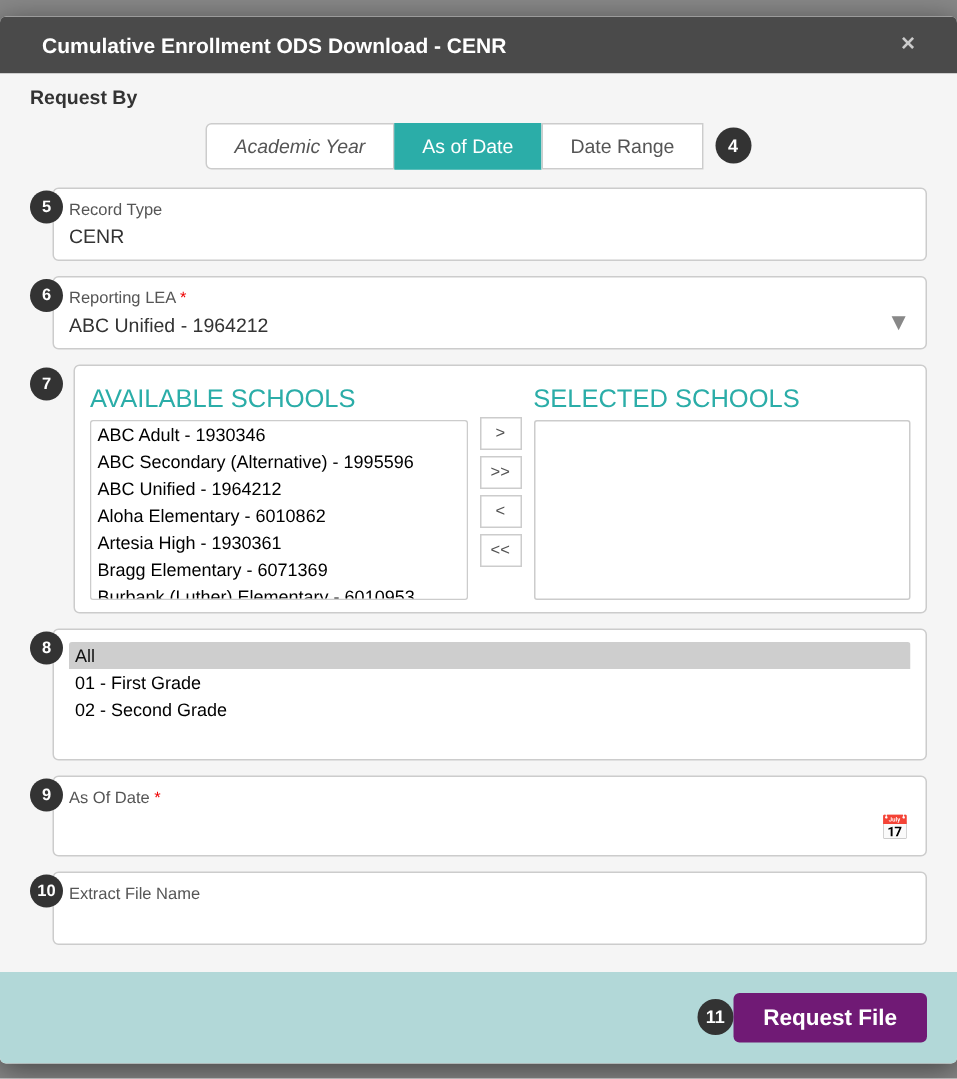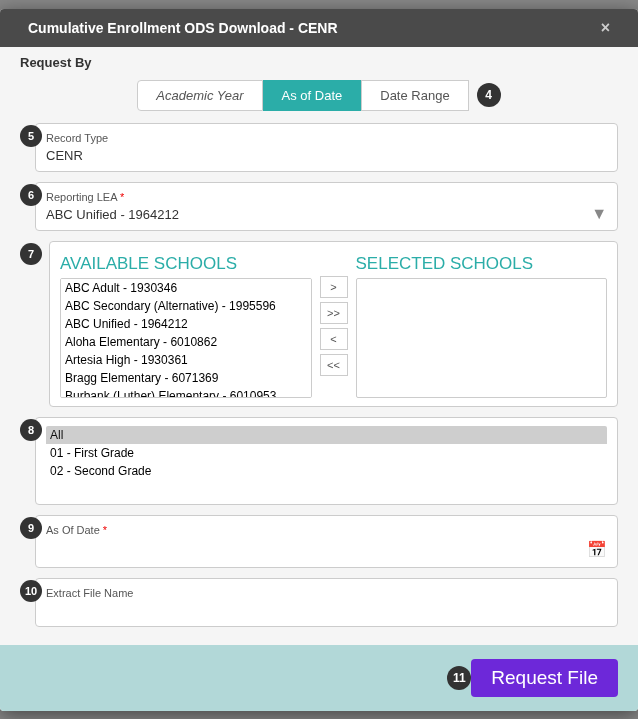--- a/index.html
+++ b/index.html
@@ -226,28 +226,28 @@
       background: transparent;
     }
     .modal-footer {
       background: #b2d8d8;
       padding: 14px 20px;
       display: flex;
       justify-content: flex-end;
       align-items: center;
     }
     .request-file-btn {
-      background: #6d28d9;
+      background: #701a75;
       color: #fff;
       border: none;
       border-radius: 4px;
       padding: 8px 20px;
-      font-size: 19px;
-      cursor: pointer;
-      font-weight: normal;
+      font-size: 15px;
+      cursor: pointer;
+      font-weight: bold;
     }
     .tab-row {
       display: flex;
       align-items: center;
       justify-content: center;
       margin-bottom: 12px;
     }
   </style>
 </head>
 <body>

